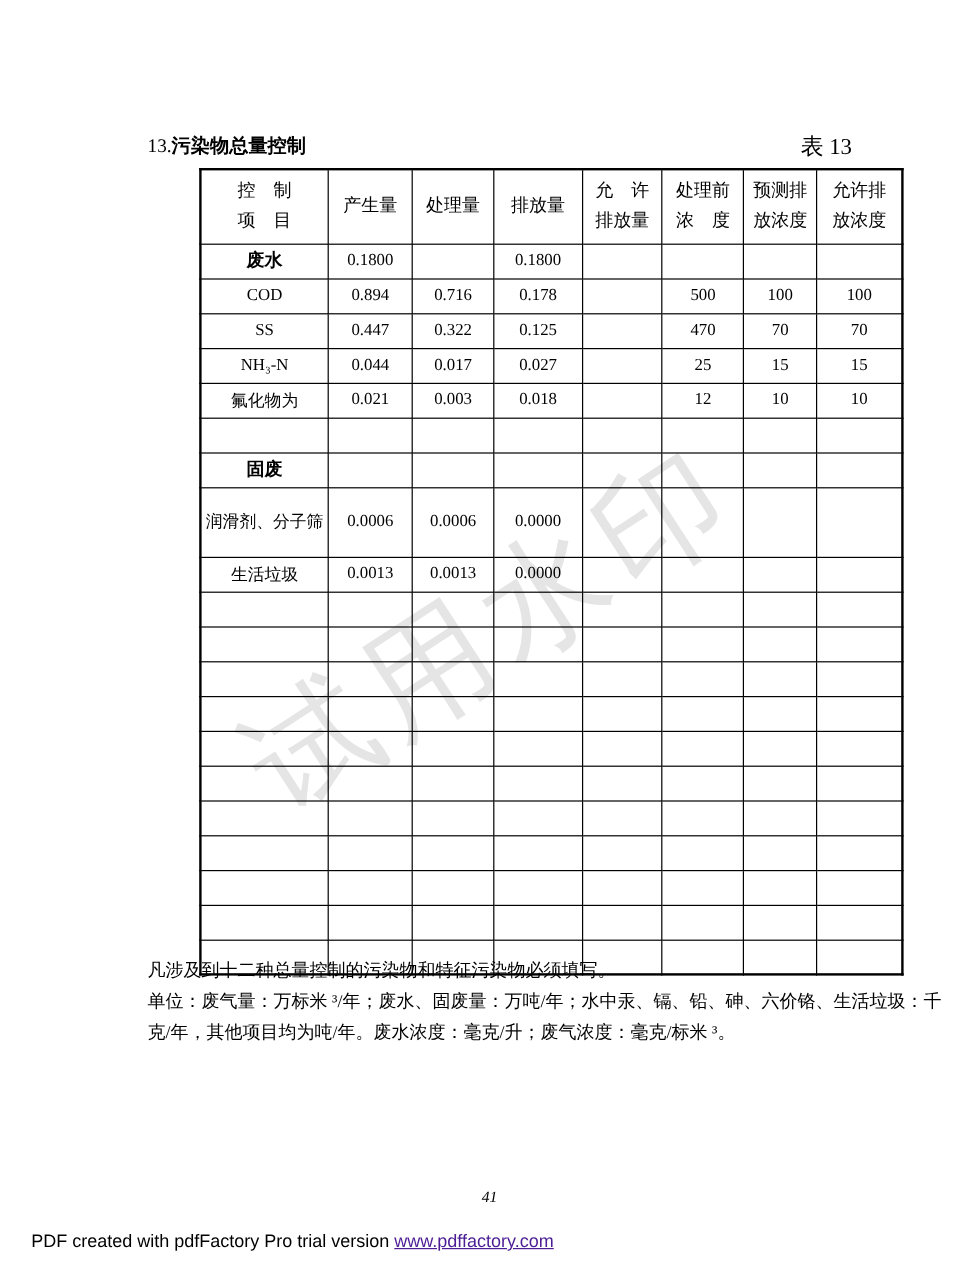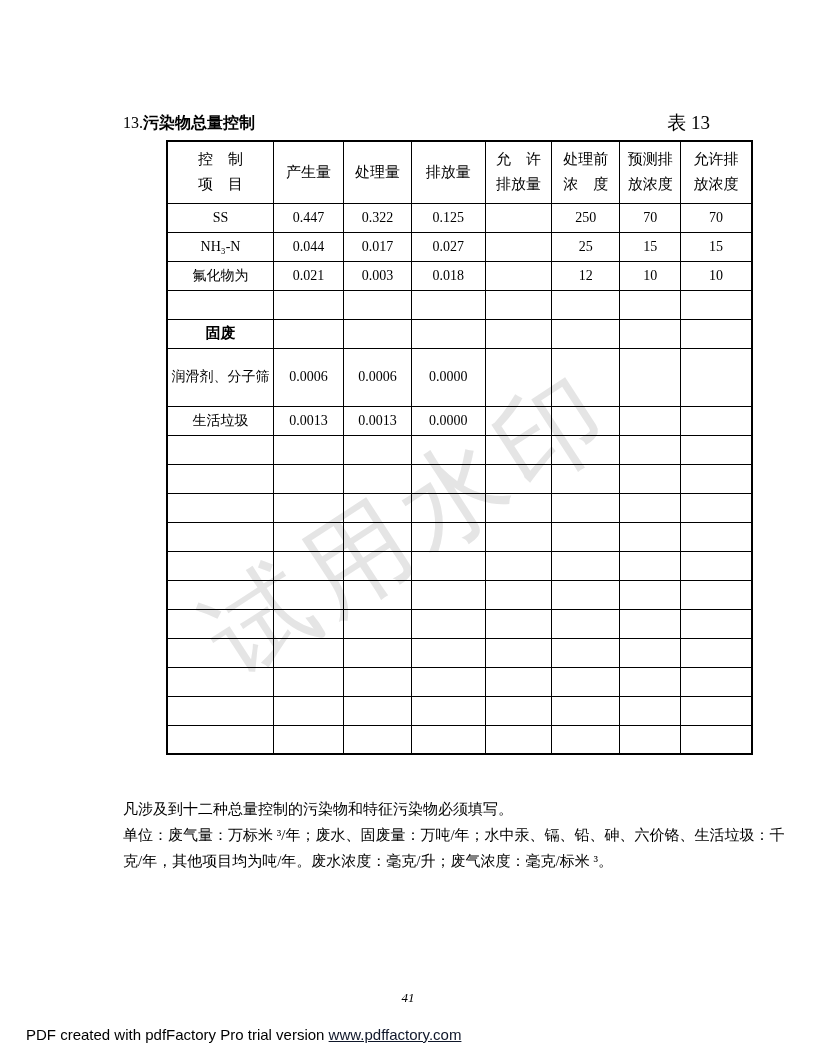--- a/index.html
+++ b/index.html
@@ -173,26 +173,46 @@
             <div>放浓度</div>
           </th>
           <th>
             <div>允许排</div>
             <div>放浓度</div>
           </th>
         </tr>
       </thead>
       <tbody>
         <tr>
+          <td class="bold">废水</td>
+          <td>0.1800</td>
+          <td></td>
+          <td>0.1800</td>
+          <td></td>
+          <td></td>
+          <td></td>
+          <td></td>
+        </tr>
+        <tr>
+          <td>COD</td>
+          <td>0.894</td>
+          <td>0.716</td>
+          <td>0.178</td>
+          <td></td>
+          <td>500</td>
+          <td>100</td>
+          <td>100</td>
+        </tr>
+        <tr>
           <td>SS</td>
           <td>0.447</td>
           <td>0.322</td>
           <td>0.125</td>
           <td></td>
-          <td>250</td>
+          <td>470</td>
           <td>70</td>
           <td>70</td>
         </tr>
         <tr>
           <td>NH₃-N</td>
           <td>0.044</td>
           <td>0.017</td>
           <td>0.027</td>
           <td></td>
           <td>25</td>
@@ -364,16 +384,16 @@
 
   <div class="notes">
     <div>凡涉及到十二种总量控制的污染物和特征污染物必须填写。</div>
     <div>单位：废气量：万标米 ³/年；废水、固废量：万吨/年；水中汞、镉、铅、砷、六价铬、生活垃圾：千</div>
     <div>克/年，其他项目均为吨/年。废水浓度：毫克/升；废气浓度：毫克/标米 ³。</div>
   </div>
 
   <div class="page-number">41</div>
 
   <div class="pdf-footer">
-    <span>PDF created with pdfFactory Pro trial version </span><a href="#" style="color: #0f172a; text-align: right;">www.pdffactory.com</a>
+    <span>PDF created with pdfFactory Pro trial version </span><a href="#" style="color: #4c1d95; text-align: right;">www.pdffactory.com</a>
   </div>
 
 </div>
 
 </body></html>

